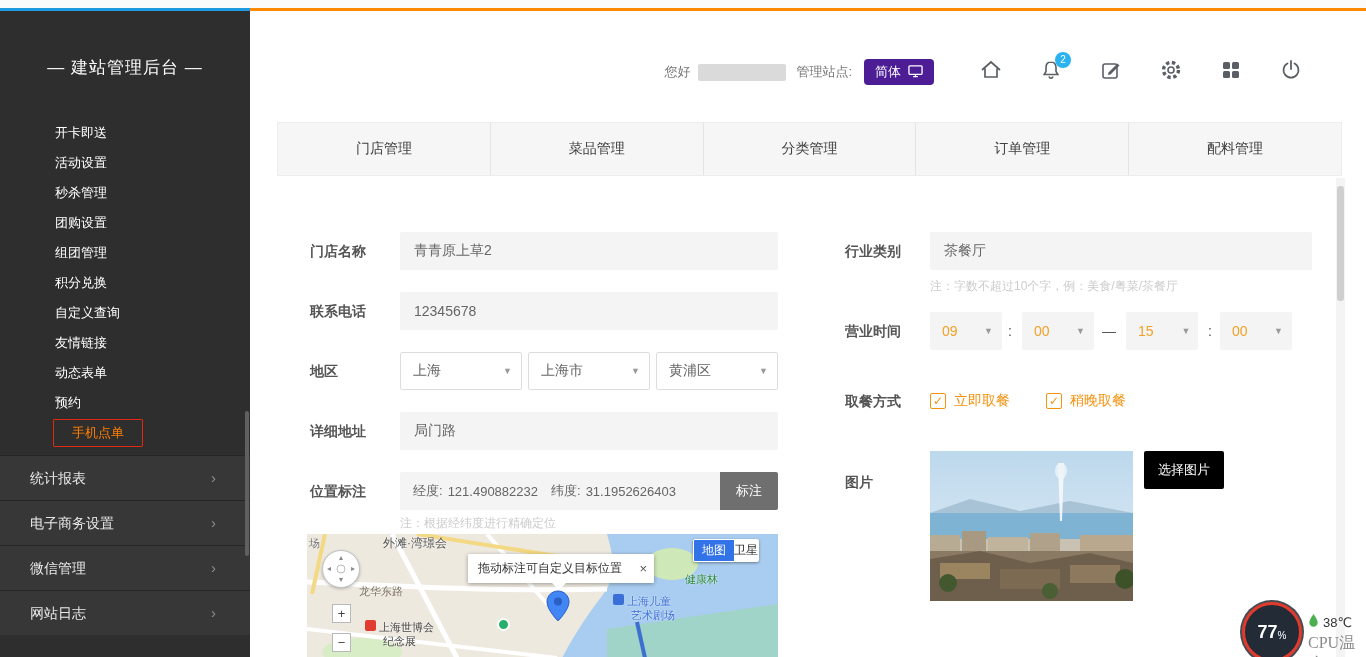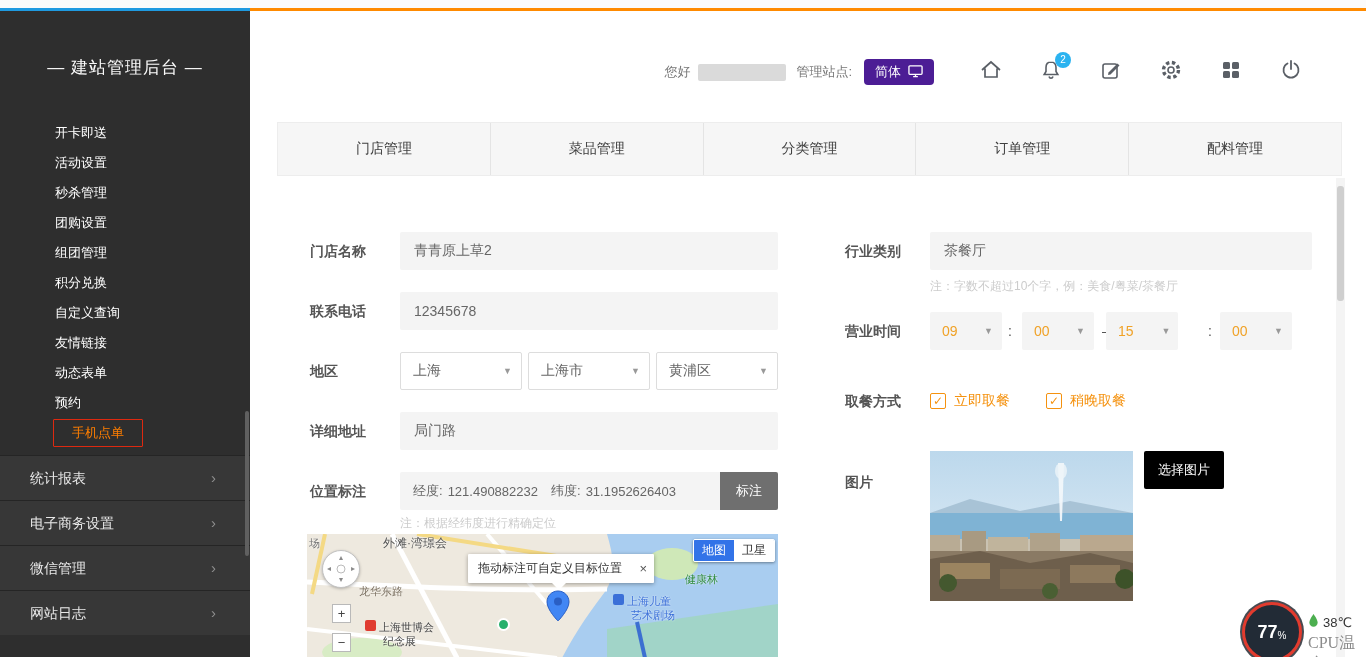--- a/index.html
+++ b/index.html
@@ -84,21 +84,21 @@
 
   .note { position:absolute; font-size:12px; color:#ccc; white-space:nowrap; }
   .note-loc      { left:150px; top:504px; }
   .note-industry { left:680px; top:267px; }
   .note-pickup   { left:680px; top:406px; }
 
   
   .timebox { position:absolute; top:301px; width:72px; height:38px; background:#f4f4f4; border-radius:2px;
              display:flex; align-items:center; justify-content:space-between; padding:0 9px 0 12px;
              font-size:14px; color:#f0a227; cursor:pointer; }
-  .tb1 { left:680px; } .tb2 { left:772px; } .tb3 { left:856px;gap:28px; } .tb4 { left:970px; }
+  .tb1 { left:680px; } .tb2 { left:772px; } .tb3 { left:876px;gap:28px; } .tb4 { left:970px; }
   .tsep { position:absolute; top:301px; height:38px; line-height:38px; font-size:14px; color:#555; }
   .ts1 { left:758px; } .ts2 { left:852px; } .ts3 { left:958px; }
 
   
   .pickup { position:absolute; left:680px; top:371px; height:38px; display:flex; align-items:center; gap:36px; }
   .pk-item { display:flex; align-items:center; gap:8px; cursor:pointer; }
   .pk-box { width:16px; height:16px; border:1px solid #f5920f; border-radius:2px; background:#fff; color:#f5920f;
             font-size:12px; line-height:14px; text-align:center; }
   .pk-label { font-size:14px; color:#f5920f; }
 
@@ -138,21 +138,21 @@
   .pan .pr { right:4px; top:50%; transform:translateY(-50%); }
   .pan .pc { width:9px; height:9px; border:1px solid #bbb; border-radius:50%; position:absolute; left:50%; top:50%;
              transform:translate(-50%,-50%); }
   .zoomer { position:absolute; left:25px; top:70px; width:19px; z-index:5; }
   .zbtn { width:19px; height:19px; background:#fff; border:1px solid #b9b9b9; font-size:13px; color:#444;
           text-align:center; line-height:17px; cursor:pointer; }
   .zbtn + .zbtn { margin-top:10px; }
   .map-toggle { position:absolute; left:386px; top:5px; display:flex; z-index:5; border:1px solid #fff;
                 border-radius:2px; overflow:hidden; box-shadow:0 1px 3px rgba(0,0,0,.4); cursor:pointer; }
   .mt-map { width:40px; height:21px; background:#3273e8; color:#fff; font-size:12px; text-align:center; line-height:21px; }
-  .mt-sat { width:40px; height:21px; background:#fff; color:#333; font-size:12px; text-align:center; line-height:21px; }
+  .mt-sat { width:24px; height:21px; background:#fff; color:#333; font-size:12px; text-align:center; line-height:21px; }
 
   
   .vscroll { position:absolute; left:1086px; top:167px; bottom:0; width:9px; background:#f4f4f4; }
   .vthumb { position:absolute; left:1px; top:8px; width:7px; height:115px; background:#cfcfcf; border-radius:3px; cursor:pointer; }
 
   
   .cpu-circle { position:absolute; left:992px; top:591px; width:60px; height:60px; border-radius:50%;
                 background:#222b36; border:3px solid #e23b2e; box-shadow:0 0 0 2px #474b52; z-index:10;
                 display:flex; align-items:center; justify-content:center; }
   .cpu-circle .pct { color:#fff; font-size:18px; font-weight:bold; }

